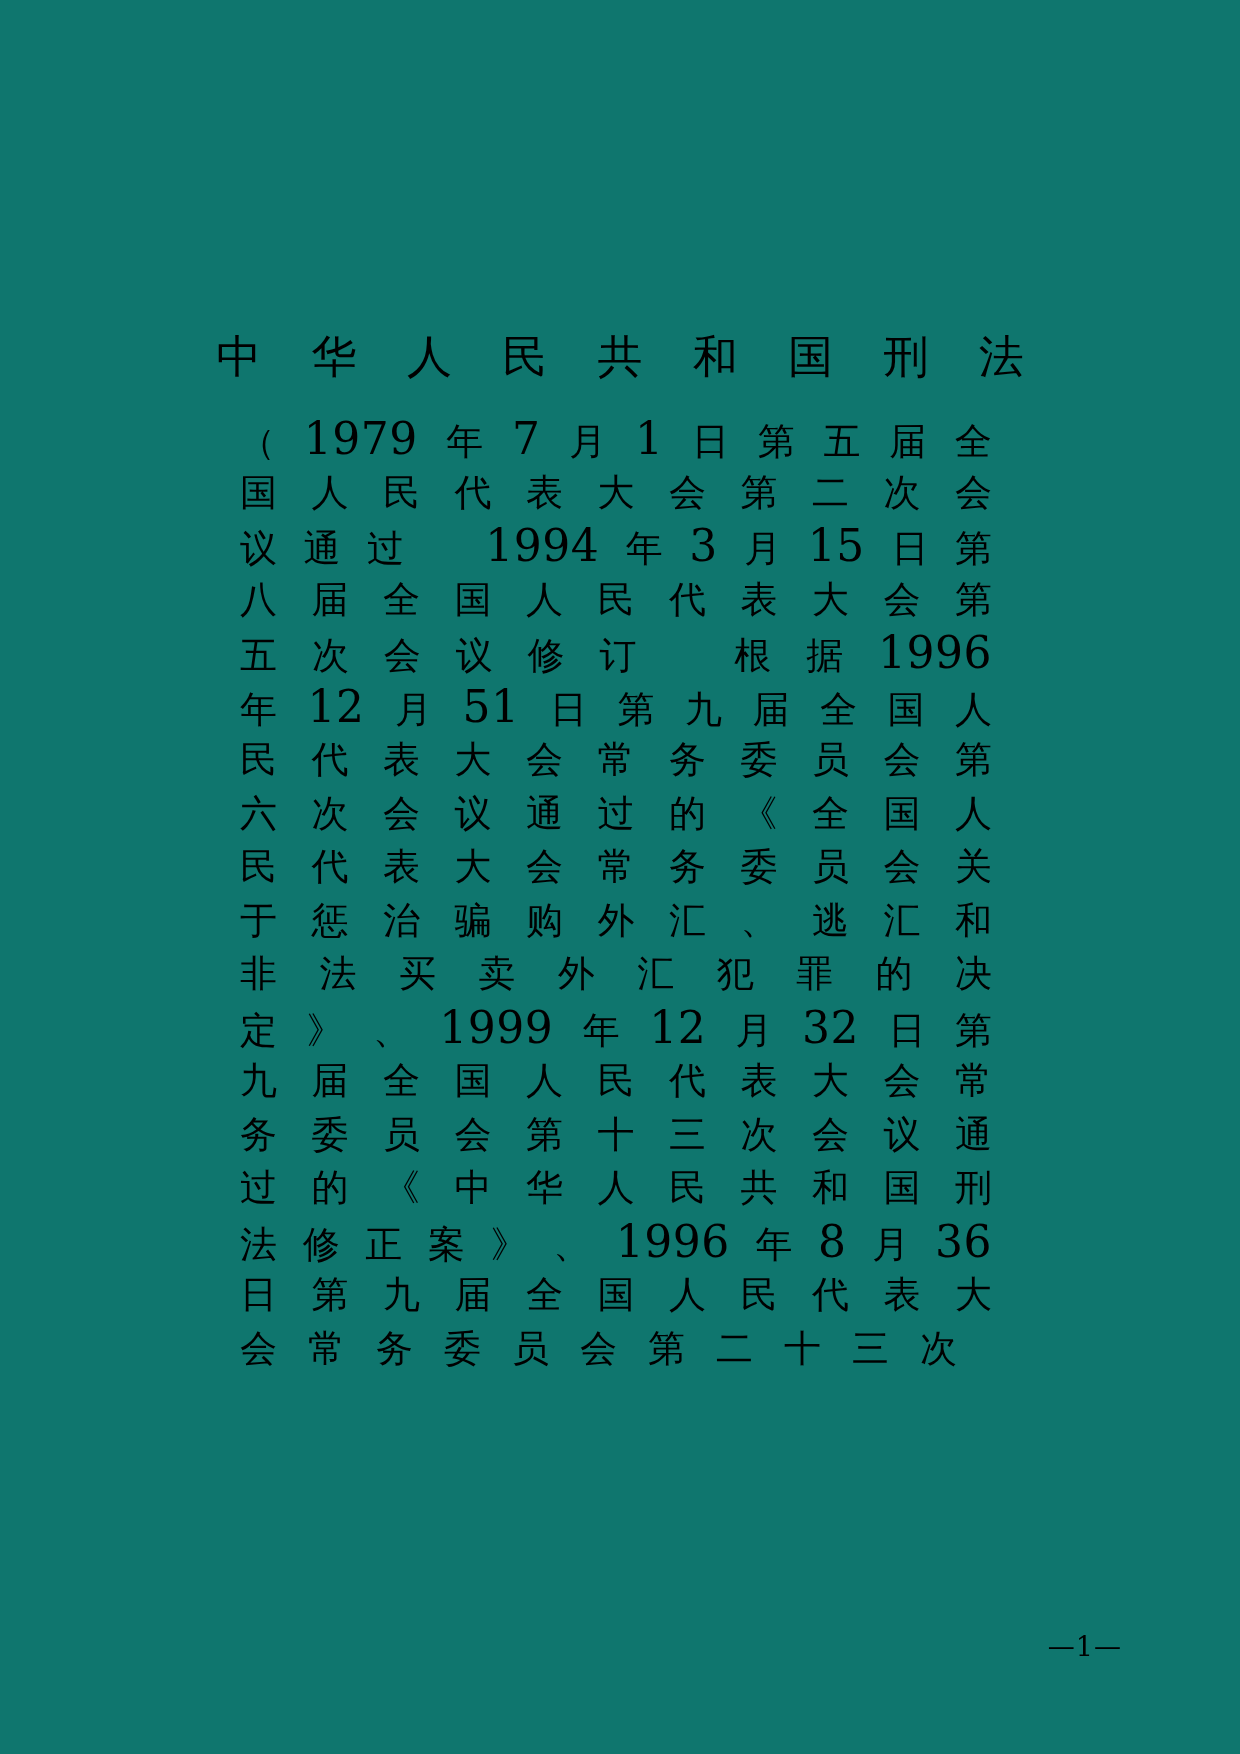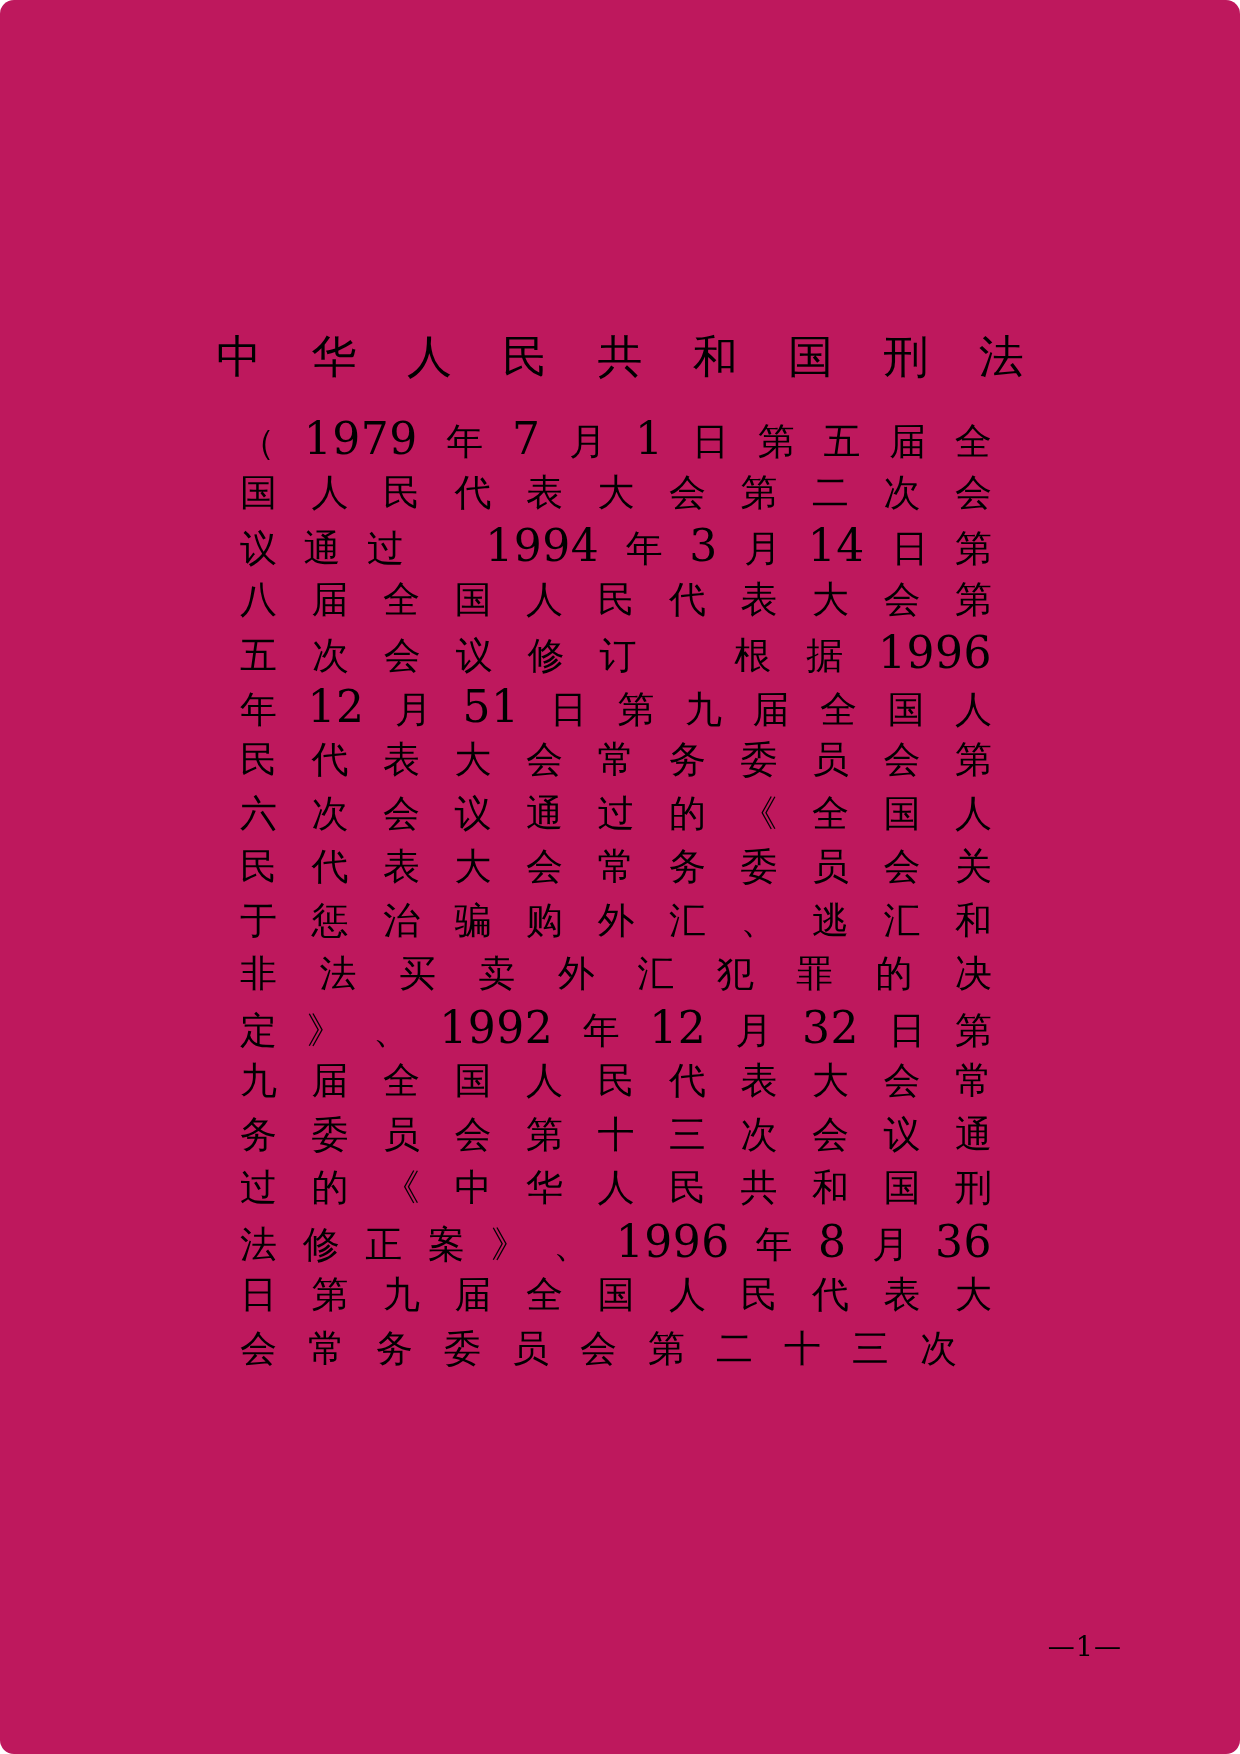--- a/index.html
+++ b/index.html
@@ -9,24 +9,23 @@
     background: #ffffff;
   }
   body {
     font-family: "DejaVu Sans", "Liberation Sans", sans-serif;
     color: #000000;
   }
   .page {
     position: relative;
     width: 1240px;
     height: 1754px;
-    background: #be185d;
+    background: #0f766e;
     overflow: hidden;
     box-sizing: border-box;
-    border-radius: 14px;
   }
 
   
   .doc-title {
     position: absolute;
     left: 0;
     top: 296px;
     width: 1240px;
     text-align: center;
     font-family: "DejaVu Serif", "Liberation Serif", serif;
@@ -104,30 +103,30 @@
 </head>
 <body>
 
 <div class="page">
 
   <h1 class="doc-title">中 华 人 民 共 和 国 刑 法</h1>
 
   <div class="body-block">
       <div class="body-line"><span class="cell paren">（</span><span class="cell num">1979</span><span class="cell">年</span><span class="cell num">7</span><span class="cell">月</span><span class="cell num">1</span><span class="cell">日</span><span class="cell">第</span><span class="cell">五</span><span class="cell">届</span><span class="cell">全</span></div>
       <div class="body-line"><span class="cell">国</span><span class="cell">人</span><span class="cell">民</span><span class="cell">代</span><span class="cell">表</span><span class="cell">大</span><span class="cell">会</span><span class="cell">第</span><span class="cell">二</span><span class="cell">次</span><span class="cell">会</span></div>
-      <div class="body-line"><span class="cell">议</span><span class="cell">通</span><span class="cell">过</span><span class="cell gap"></span><span class="cell num">1994</span><span class="cell">年</span><span class="cell num">3</span><span class="cell">月</span><span class="cell num">14</span><span class="cell">日</span><span class="cell">第</span></div>
+      <div class="body-line"><span class="cell">议</span><span class="cell">通</span><span class="cell">过</span><span class="cell gap"></span><span class="cell num">1994</span><span class="cell">年</span><span class="cell num">3</span><span class="cell">月</span><span class="cell num">15</span><span class="cell">日</span><span class="cell">第</span></div>
       <div class="body-line"><span class="cell">八</span><span class="cell">届</span><span class="cell">全</span><span class="cell">国</span><span class="cell">人</span><span class="cell">民</span><span class="cell">代</span><span class="cell">表</span><span class="cell">大</span><span class="cell">会</span><span class="cell">第</span></div>
       <div class="body-line"><span class="cell">五</span><span class="cell">次</span><span class="cell">会</span><span class="cell">议</span><span class="cell">修</span><span class="cell">订</span><span class="cell gap"></span><span class="cell">根</span><span class="cell">据</span><span class="cell num">1996</span></div>
       <div class="body-line"><span class="cell">年</span><span class="cell num">12</span><span class="cell">月</span><span class="cell num">51</span><span class="cell">日</span><span class="cell">第</span><span class="cell">九</span><span class="cell">届</span><span class="cell">全</span><span class="cell">国</span><span class="cell">人</span></div>
       <div class="body-line"><span class="cell">民</span><span class="cell">代</span><span class="cell">表</span><span class="cell">大</span><span class="cell">会</span><span class="cell">常</span><span class="cell">务</span><span class="cell">委</span><span class="cell">员</span><span class="cell">会</span><span class="cell">第</span></div>
       <div class="body-line"><span class="cell">六</span><span class="cell">次</span><span class="cell">会</span><span class="cell">议</span><span class="cell">通</span><span class="cell">过</span><span class="cell">的</span><span class="cell">《</span><span class="cell">全</span><span class="cell">国</span><span class="cell">人</span></div>
       <div class="body-line"><span class="cell">民</span><span class="cell">代</span><span class="cell">表</span><span class="cell">大</span><span class="cell">会</span><span class="cell">常</span><span class="cell">务</span><span class="cell">委</span><span class="cell">员</span><span class="cell">会</span><span class="cell">关</span></div>
       <div class="body-line"><span class="cell">于</span><span class="cell">惩</span><span class="cell">治</span><span class="cell">骗</span><span class="cell">购</span><span class="cell">外</span><span class="cell">汇</span><span class="cell">、</span><span class="cell">逃</span><span class="cell">汇</span><span class="cell">和</span></div>
       <div class="body-line"><span class="cell">非</span><span class="cell">法</span><span class="cell">买</span><span class="cell">卖</span><span class="cell">外</span><span class="cell">汇</span><span class="cell">犯</span><span class="cell">罪</span><span class="cell">的</span><span class="cell">决</span></div>
-      <div class="body-line"><span class="cell">定</span><span class="cell">》</span><span class="cell">、</span><span class="cell num">1992</span><span class="cell">年</span><span class="cell num">12</span><span class="cell">月</span><span class="cell num">32</span><span class="cell">日</span><span class="cell">第</span></div>
+      <div class="body-line"><span class="cell">定</span><span class="cell">》</span><span class="cell">、</span><span class="cell num">1999</span><span class="cell">年</span><span class="cell num">12</span><span class="cell">月</span><span class="cell num">32</span><span class="cell">日</span><span class="cell">第</span></div>
       <div class="body-line"><span class="cell">九</span><span class="cell">届</span><span class="cell">全</span><span class="cell">国</span><span class="cell">人</span><span class="cell">民</span><span class="cell">代</span><span class="cell">表</span><span class="cell">大</span><span class="cell">会</span><span class="cell">常</span></div>
       <div class="body-line"><span class="cell">务</span><span class="cell">委</span><span class="cell">员</span><span class="cell">会</span><span class="cell">第</span><span class="cell">十</span><span class="cell">三</span><span class="cell">次</span><span class="cell">会</span><span class="cell">议</span><span class="cell">通</span></div>
       <div class="body-line"><span class="cell">过</span><span class="cell">的</span><span class="cell">《</span><span class="cell">中</span><span class="cell">华</span><span class="cell">人</span><span class="cell">民</span><span class="cell">共</span><span class="cell">和</span><span class="cell">国</span><span class="cell">刑</span></div>
       <div class="body-line"><span class="cell">法</span><span class="cell">修</span><span class="cell">正</span><span class="cell">案</span><span class="cell">》</span><span class="cell">、</span><span class="cell num">1996</span><span class="cell">年</span><span class="cell num">8</span><span class="cell">月</span><span class="cell num">36</span></div>
       <div class="body-line"><span class="cell">日</span><span class="cell">第</span><span class="cell">九</span><span class="cell">届</span><span class="cell">全</span><span class="cell">国</span><span class="cell">人</span><span class="cell">民</span><span class="cell">代</span><span class="cell">表</span><span class="cell">大</span></div>
       <div class="body-line ragged"><span class="cell">会</span><span class="cell">常</span><span class="cell">务</span><span class="cell">委</span><span class="cell">员</span><span class="cell">会</span><span class="cell">第</span><span class="cell">二</span><span class="cell">十</span><span class="cell">三</span><span class="cell">次</span></div>
     </div>
 
   <div class="folio">—1—</div>
 

